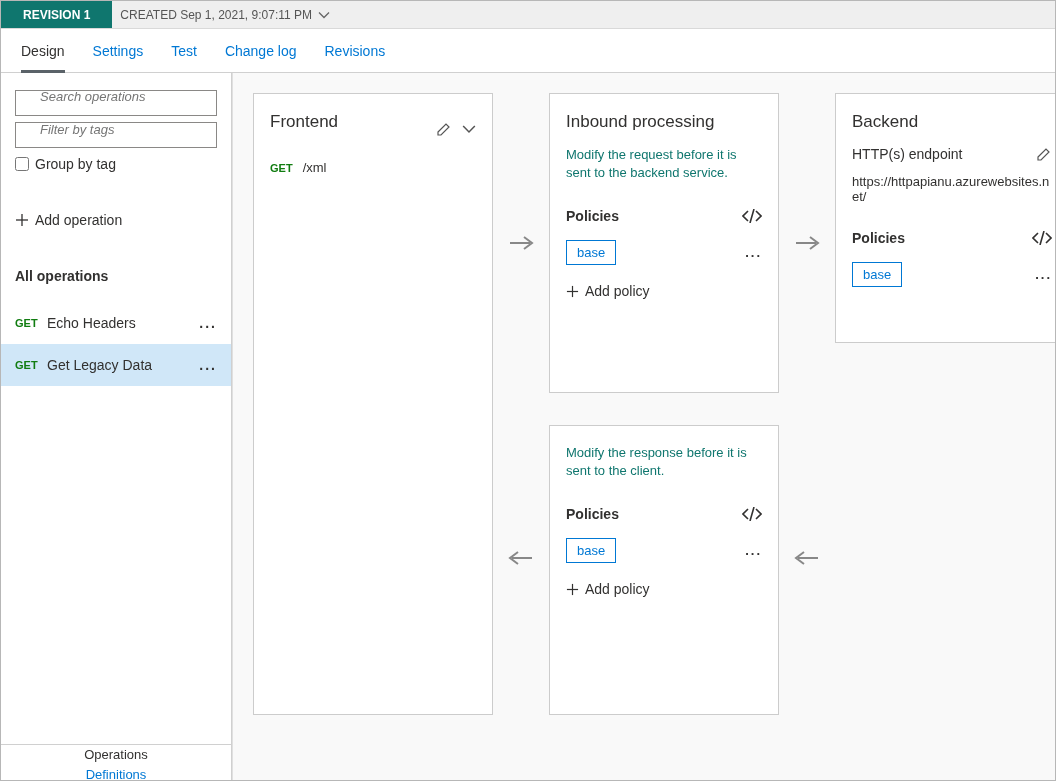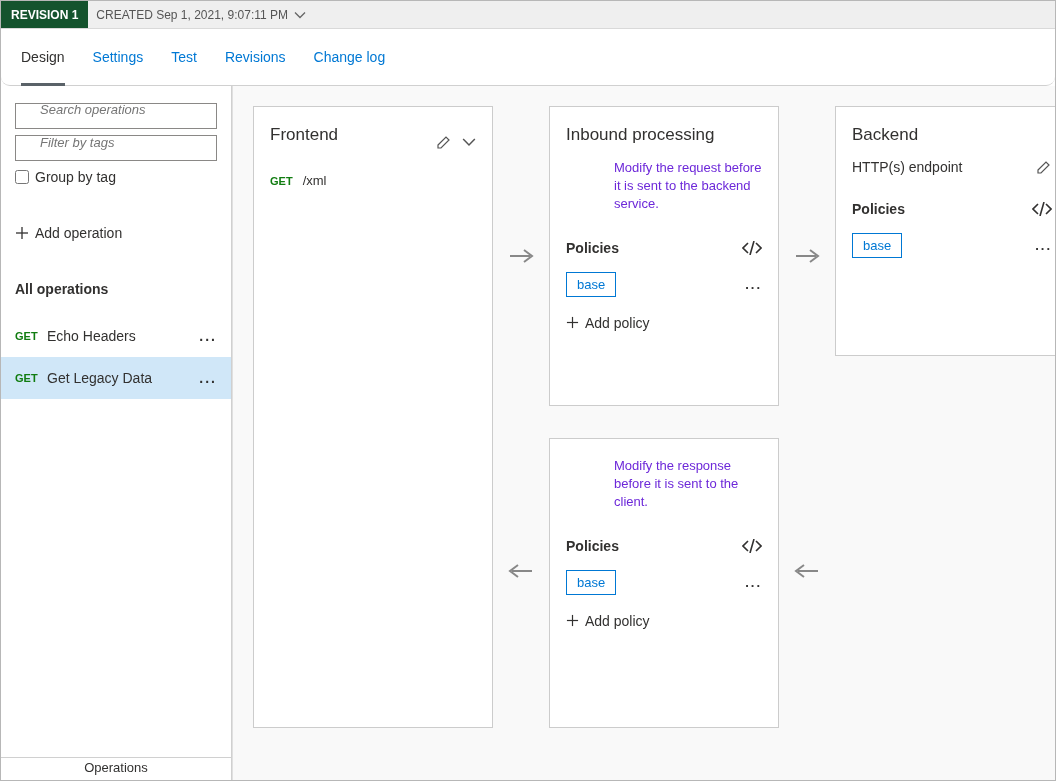--- a/index.html
+++ b/index.html
@@ -1,26 +1,26 @@
 <!DOCTYPE html>
 <html><head>
 <meta charset="utf-8">
 <style>
   * { box-sizing: border-box; margin: 0; padding: 0; }
   html, body { height: 100%; font-family: "Segoe UI", -apple-system, sans-serif; font-size: 13px; color: #323130; background: #fff; }
   body { width: 1056px; height: 781px; border: 1px solid #b7b7b7; overflow: hidden; }
 
   
   .revision-bar { height: 28px; background: #efefef; border-bottom: 1px solid #d9d9d9; display: flex; align-items: stretch; }
-  .revision-badge { background: #14532d; color: #fff; font-weight: 600; font-size: 12px; padding: 0 10px; display: flex; align-items: center; }
+  .revision-badge { background: #0f766e; color: #fff; font-weight: 600; font-size: 12px; padding: 0 22px; display: flex; align-items: center; }
   .revision-meta { color: #555; font-size: 12px; display: flex; align-items: center; padding-left: 8px; text-align: center; }
   .revision-chevron { margin-left: 6px; cursor: pointer; }
 
   
-  .tabs { height: 57px; border-bottom: 1px solid #d0d0d0; display: flex; align-items: stretch; padding: 0 6px; border-radius: 9px; }
+  .tabs { height: 44px; border-bottom: 1px solid #d0d0d0; display: flex; align-items: stretch; padding: 0 6px; }
   .tab { padding: 0 14px; display: flex; align-items: center; color: #0078d4; cursor: pointer; font-size: 14px; }
   .tab.active { color: #323130; font-weight: 400; position: relative; }
   .tab.active::after { content: ""; position: absolute; left: 14px; right: 14px; bottom: -1px; height: 3px; background: #5a6268; }
 
   
   .body { display: flex; height: calc(100% - 68px); }
   .sidebar { width: 231px; border-right: 1px solid #d0d0d0; display: flex; flex-direction: column; }
   .sidebar-inner { padding: 16px 14px 8px 14px; }
   .search-input, .filter-input { width: 100%; height: 26px; border: 1px solid #8a8886; padding: 0 4px 12px 24px; font-style: italic; font-size: 13px; color: #0f766e; background: #fff; position: relative; }
   .input-wrap { position: relative; margin-bottom: 6px; }
@@ -40,21 +40,21 @@
   .sidebar-tab.right { color: #0078d4; }
 
   
   .canvas-outer { flex: 1; background: #f9f9f9; position: relative; overflow: auto; border-left: 1px solid #e0e0e0; }
   .canvas-outer::before { content:""; position:absolute; left:3px; top:0; bottom:0; width:3px; background:transparent; }
   .canvas { padding: 20px; display: grid; grid-template-columns: 240px 40px 230px 40px 234px; grid-template-rows: auto auto; gap: 8px; align-items: stretch; }
   .panel { background: #fff; border: 1px solid #ccc; padding: 18px 16px 22px 16px; }
   .panel h3 { font-size: 17px; font-weight: 400; margin-bottom: 14px; }
   .panel-head { display: flex; align-items: center; justify-content: space-between; margin-bottom: 14px; }
   .panel-head-right { display: flex; gap: 10px; align-items: center; }
-  .subtext { color: #6d28d9; font-size: 13px; line-height: 1.4; margin-left: 48px; }
+  .subtext { color: #0f766e; font-size: 13px; line-height: 1.4; }
   .method-line { display: flex; gap: 10px; align-items: center; font-size: 13px; }
   .method-tag { color: #107c10; font-weight: 700; font-size: 11px; }
   .policies-row { display: flex; align-items: center; justify-content: space-between; margin-top: 26px; font-size: 14px; font-weight: 600; }
   .base-pill-row { display:flex; align-items:center; justify-content:space-between; margin-top: 16px; }
   .base-pill { border: 1px solid #0078d4; color: #0078d4; padding: 4px 10px; font-size: 13px; }
   .add-policy { display: flex; align-items: center; gap: 6px; font-size: 14px; margin-top: 18px; cursor: pointer; }
   .arrow-cell { display: flex; align-items: center; justify-content: center; }
   .endpoint-row { display: flex; align-items: center; justify-content: space-between; margin-top: 8px; }
   .endpoint-url { font-size: 13px; margin-top: 12px; word-break: break-all; }
 
@@ -83,22 +83,22 @@
           <path d="M1 3.5 L6 8.5 L11 3.5" stroke="#666" stroke-width="1.3" fill="none"></path>
         </svg>
     </span>
   </div>
 </div>
 
 <div class="tabs">
   <div class="tab active">Design</div>
   <div class="tab">Settings</div>
   <div class="tab">Test</div>
+  <div class="tab">Change log</div>
   <div class="tab">Revisions</div>
-  <div class="tab">Change log</div>
 </div>
 
 <div class="body">
 
   <div class="sidebar">
     <div class="sidebar-inner">
       <div class="input-wrap">
         <span class="input-icon">
           <svg width="13" height="13" viewBox="0 0 16 16">
               <circle cx="6.5" cy="6.5" r="4.5" stroke="#6c6c6c" stroke-width="1.3" fill="none"></circle>
@@ -212,20 +212,21 @@
       <div class="panel backend">
         <h3>Backend</h3>
         <div class="endpoint-row">
           <span style="font-size:14px;">HTTP(s) endpoint</span>
           <span class="icon-btn">
             <svg width="16" height="16" viewBox="0 0 16 16">
                 <path d="M2 11 L10 3 L13 6 L5 14 L2 14 Z" stroke="#555" stroke-width="1.2" fill="none"></path>
               </svg>
           </span>
         </div>
+        <div class="endpoint-url">https://httpapianu.azurewebsites.net/</div>
         <div class="policies-row">
           <span>Policies</span>
           <span class="icon-btn">
             <svg width="20" height="14" viewBox="0 0 20 14">
                 <path d="M6 2 L1 7 L6 12 M14 2 L19 7 L14 12 M12 0 L8 14" stroke="#323130" stroke-width="1.6" fill="none"></path>
               </svg>
           </span>
         </div>
         <div class="base-pill-row">
           <span class="base-pill">base</span>

